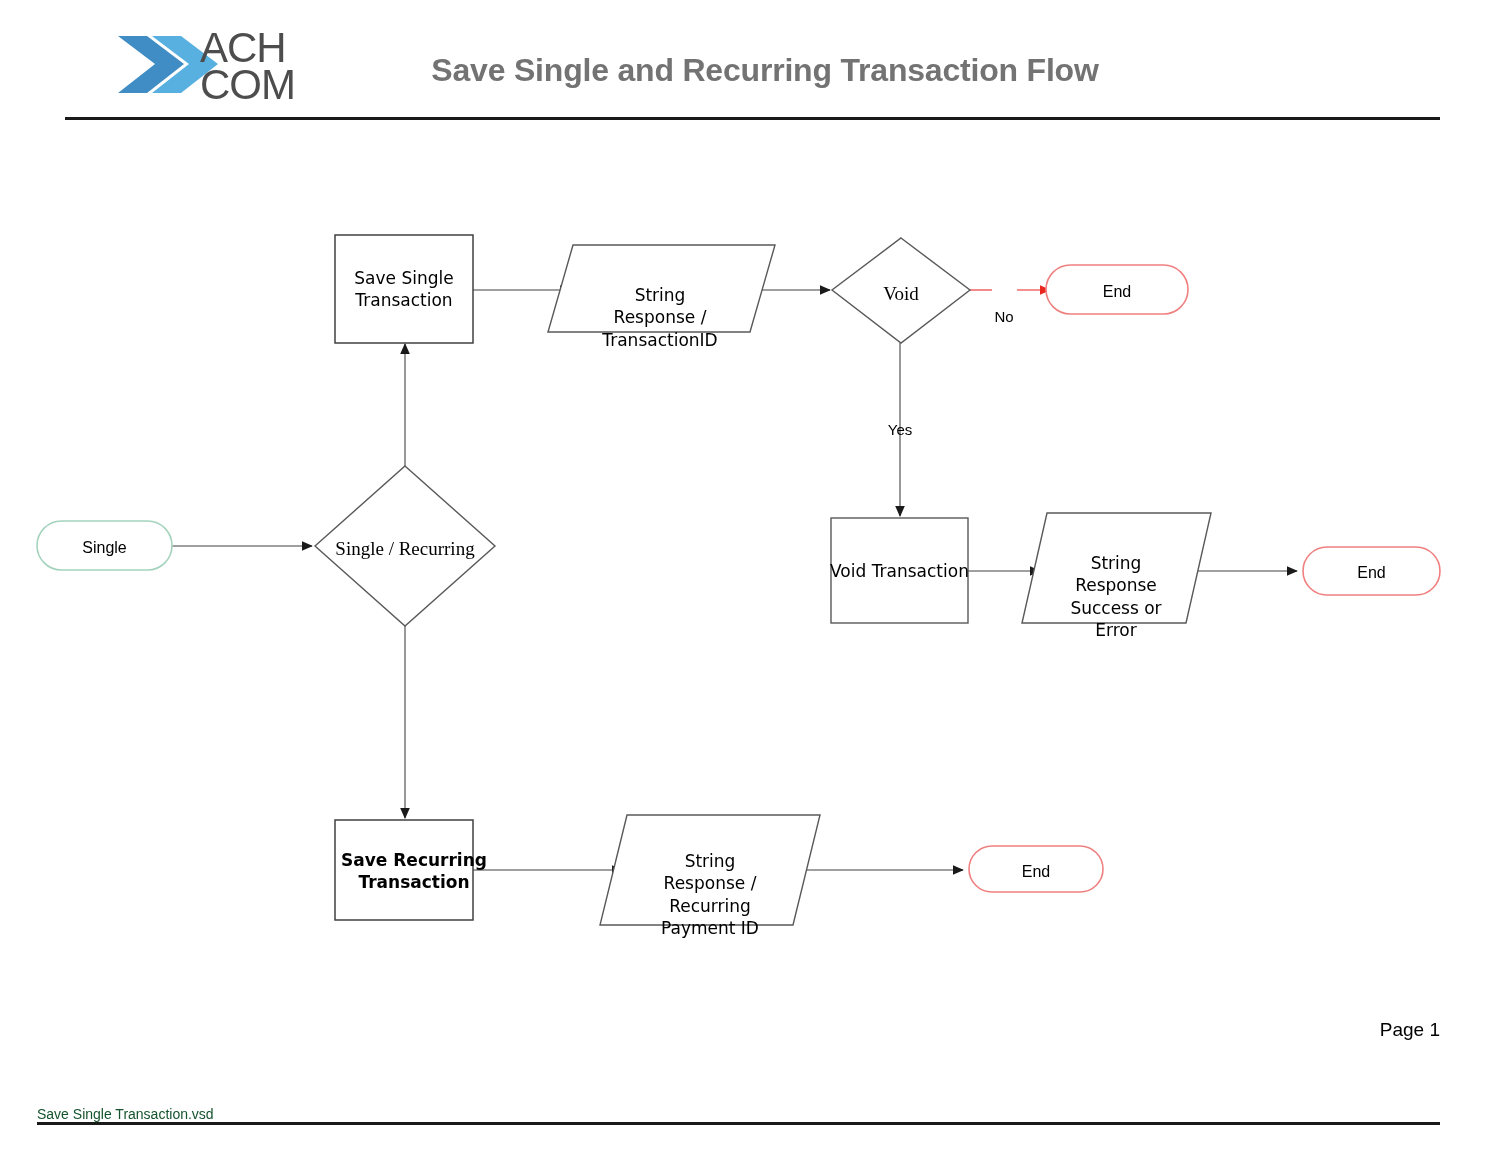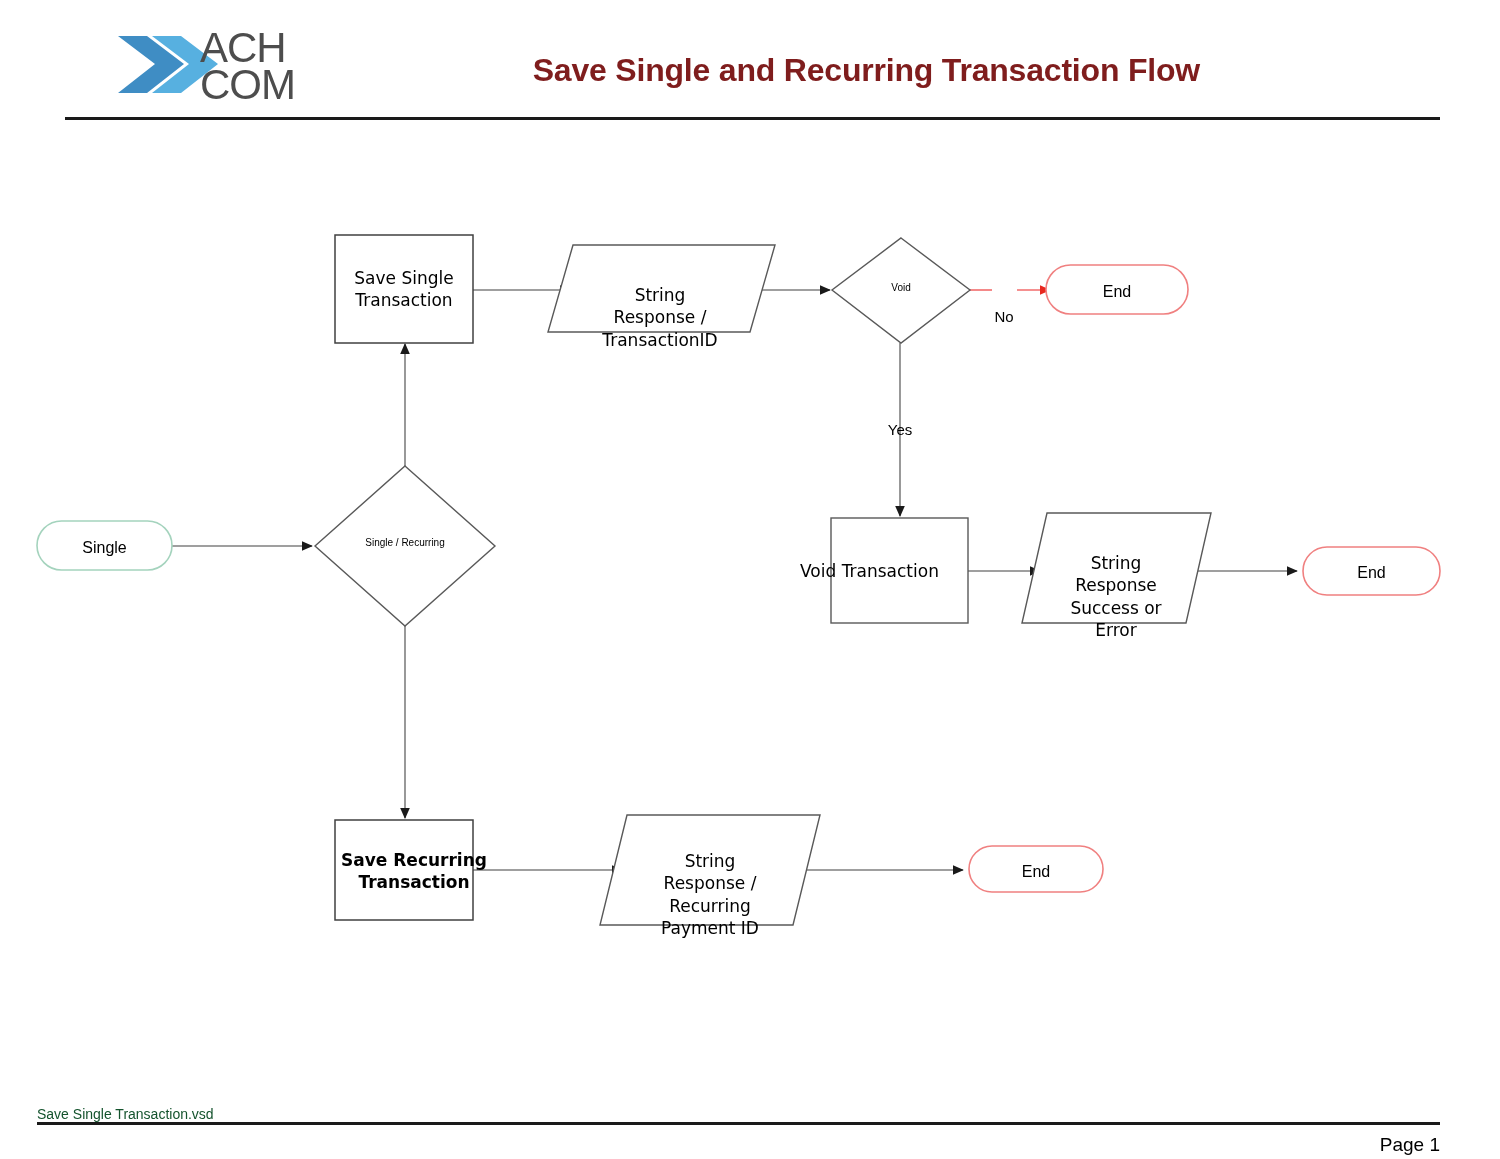--- a/index.html
+++ b/index.html
@@ -18,24 +18,24 @@
     position: absolute;
     left: 0; top: 0;
     width: 1500px;
     height: 1159px;
   }
   #page-title {
     position: absolute;
     left: 330px;
     top: 52px;
     width: 870px;
-    text-align: right;
+    text-align: center;
     font-size: 32px;
     font-weight: bold;
-    color: #7f1d1d;
+    color: #737373;
     font-family: "Liberation Sans", sans-serif;
     letter-spacing: -0.2px;
   }
   #header-rule {
     position: absolute;
     left: 65px;
     top: 117px;
     width: 1375px;
     height: 3px;
     background: #1a1a1a;
@@ -52,21 +52,21 @@
   #footer-filename {
     position: absolute;
     left: 37px;
     top: 1106px;
     font-size: 14px;
     color: #14532d;
   }
   #footer-pagenum {
     position: absolute;
     left: 1290px;
-    top: 1134px;
+    top: 1019px;
     width: 150px;
     text-align: right;
     font-size: 19px;
     color: #000000;
   }
   
   .node-label {
     position: absolute;
     text-align: center;
     color: #000000;
@@ -81,22 +81,22 @@
   .lbl-io {
     font-size: 17px;
     font-family: "DejaVu Sans", sans-serif;
     margin-top: 28px;
   }
   .lbl-terminator {
     font-size: 16px;
     font-family: "Liberation Sans", sans-serif;
   }
   .lbl-decision {
-    font-size: 10px;
-    font-family: Liberation Sans, sans-serif;
+    font-size: 19px;
+    font-family: Liberation Serif, serif;
   }
   .edge-label {
     position: absolute;
     font-size: 15px;
     color: #000000;
     font-family: "Liberation Sans", sans-serif;
     text-align: center;
     pointer-events: none;
   }
 </style>
@@ -190,21 +190,21 @@
 Transaction</div>
 
 <div class="node-label lbl-io" style="left:550px;top:256px;width:220px;">String
 Response /
 TransactionID</div>
 
 <div class="node-label lbl-decision" style="left:851px;top:281px;width:100px;">Void</div>
 
 <div class="node-label lbl-terminator" style="left:1046px;top:281px;width:142px;">End</div>
 
-<div class="node-label lbl-process" style="left:796px;top:560px;width:147px;text-align:center;">Void Transaction</div>
+<div class="node-label lbl-process" style="left:826px;top:560px;width:147px;text-align:center;">Void Transaction</div>
 
 <div class="node-label lbl-io" style="left:1026px;top:524px;width:180px;">String
 Response
 Success or
 Error</div>
 
 <div class="node-label lbl-terminator" style="left:1303px;top:562px;width:137px;">End</div>
 
 <div class="node-label lbl-process" style="left:335px;top:849px;width:158px;font-weight:bold;">Save Recurring
 Transaction</div>

